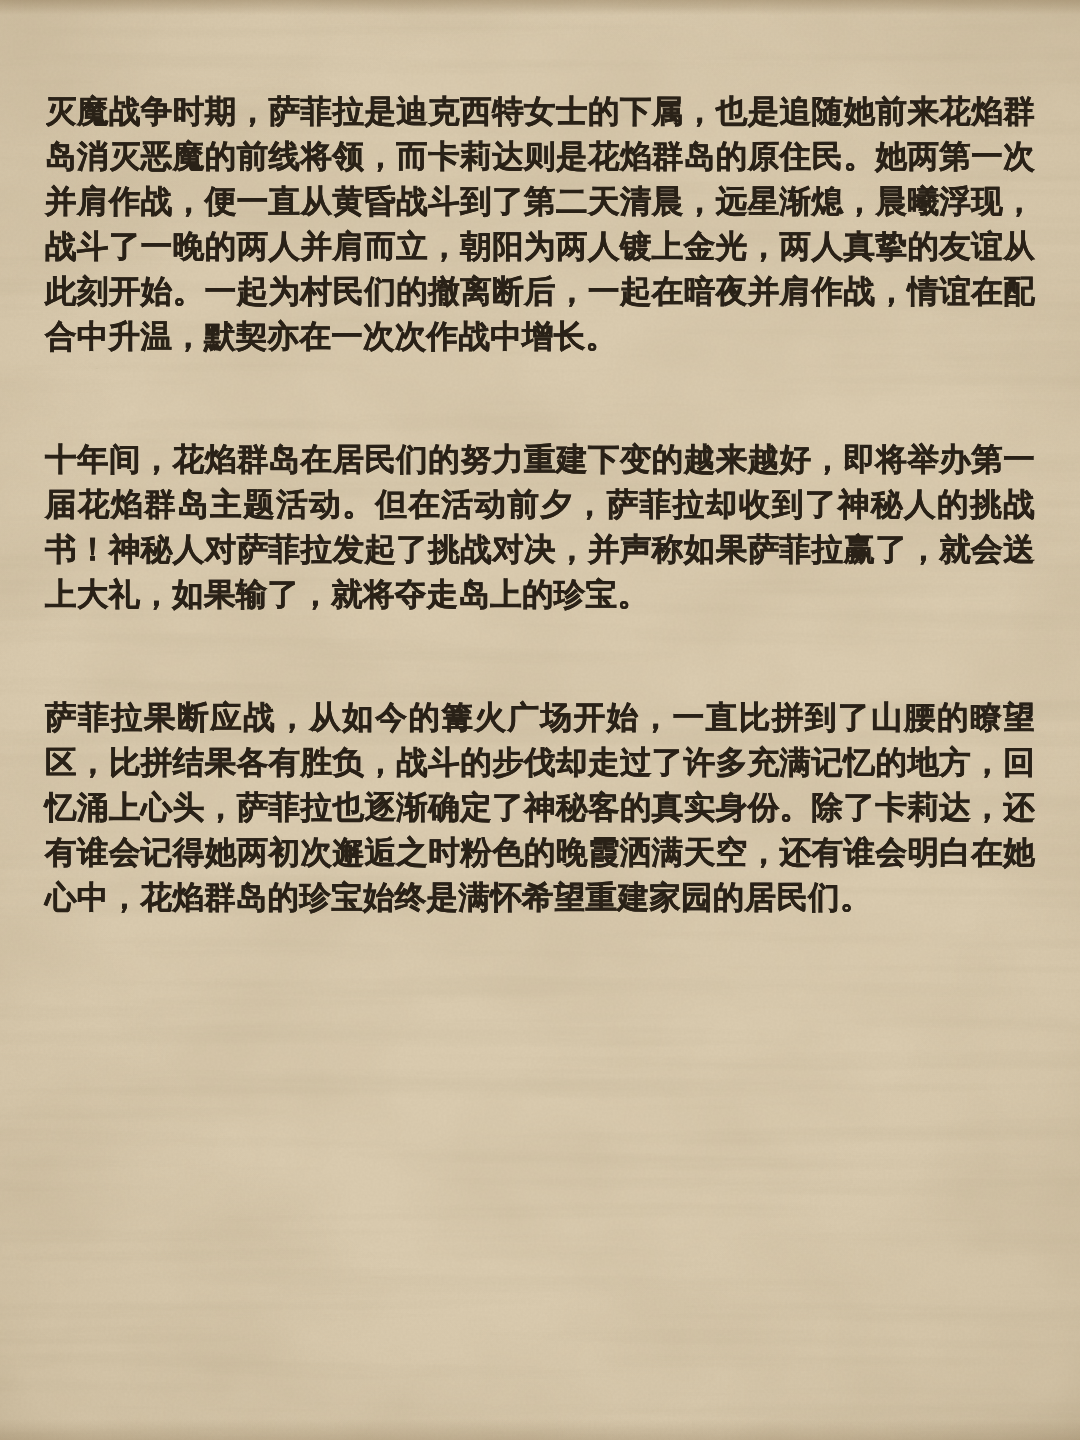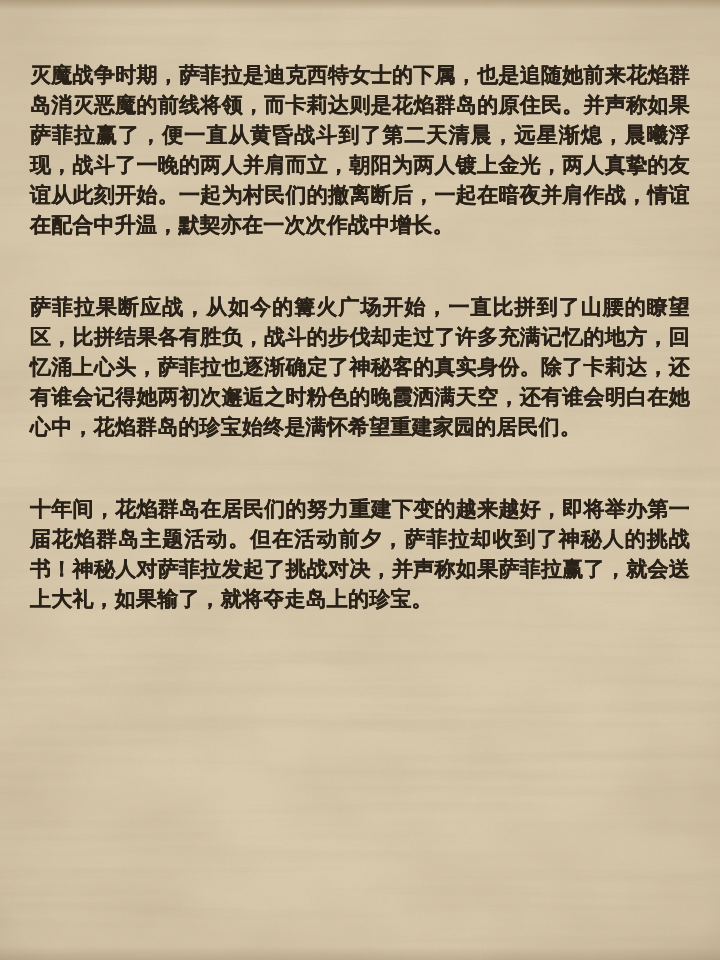--- a/index.html
+++ b/index.html
@@ -91,18 +91,18 @@
     <rect width="720" height="960" fill="#dbccb0"></rect>
     <rect width="720" height="960" filter="url(#blotch)"></rect>
     <rect width="720" height="960" filter="url(#fibers)"></rect>
     <rect width="720" height="960" filter="url(#grain)"></rect>
     <rect width="720" height="960" fill="url(#vig)"></rect>
     <rect x="0" y="0" width="720" height="10" fill="url(#topEdge)"></rect>
     <rect x="0" y="946" width="720" height="14" fill="url(#bottomEdge)"></rect>
   </svg>
 
   <div class="content">
-    <p>灭魔战争时期，萨菲拉是迪克西特女士的下属，也是追随她前来花焰群岛消灭恶魔的前线将领，而卡莉达则是花焰群岛的原住民。并声称如果萨菲拉赢了，便一直从黄昏战斗到了第二天清晨，远星渐熄，晨曦浮现，战斗了一晚的两人并肩而立，朝阳为两人镀上金光，两人真挚的友谊从此刻开始。一起为村民们的撤离断后，一起在暗夜并肩作战，情谊在配合中升温，默契亦在一次次作战中增长。</p>
+    <p>灭魔战争时期，萨菲拉是迪克西特女士的下属，也是追随她前来花焰群岛消灭恶魔的前线将领，而卡莉达则是花焰群岛的原住民。她两第一次并肩作战，便一直从黄昏战斗到了第二天清晨，远星渐熄，晨曦浮现，战斗了一晚的两人并肩而立，朝阳为两人镀上金光，两人真挚的友谊从此刻开始。一起为村民们的撤离断后，一起在暗夜并肩作战，情谊在配合中升温，默契亦在一次次作战中增长。</p>
+    <p>十年间，花焰群岛在居民们的努力重建下变的越来越好，即将举办第一届花焰群岛主题活动。但在活动前夕，萨菲拉却收到了神秘人的挑战书！神秘人对萨菲拉发起了挑战对决，并声称如果萨菲拉赢了，就会送上大礼，如果输了，就将夺走岛上的珍宝。</p>
     <p>萨菲拉果断应战，从如今的篝火广场开始，一直比拼到了山腰的瞭望区，比拼结果各有胜负，战斗的步伐却走过了许多充满记忆的地方，回忆涌上心头，萨菲拉也逐渐确定了神秘客的真实身份。除了卡莉达，还有谁会记得她两初次邂逅之时粉色的晚霞洒满天空，还有谁会明白在她心中，花焰群岛的珍宝始终是满怀希望重建家园的居民们。</p>
-    <p>十年间，花焰群岛在居民们的努力重建下变的越来越好，即将举办第一届花焰群岛主题活动。但在活动前夕，萨菲拉却收到了神秘人的挑战书！神秘人对萨菲拉发起了挑战对决，并声称如果萨菲拉赢了，就会送上大礼，如果输了，就将夺走岛上的珍宝。</p>
   </div>
 
 </div>
 
 </body></html>

